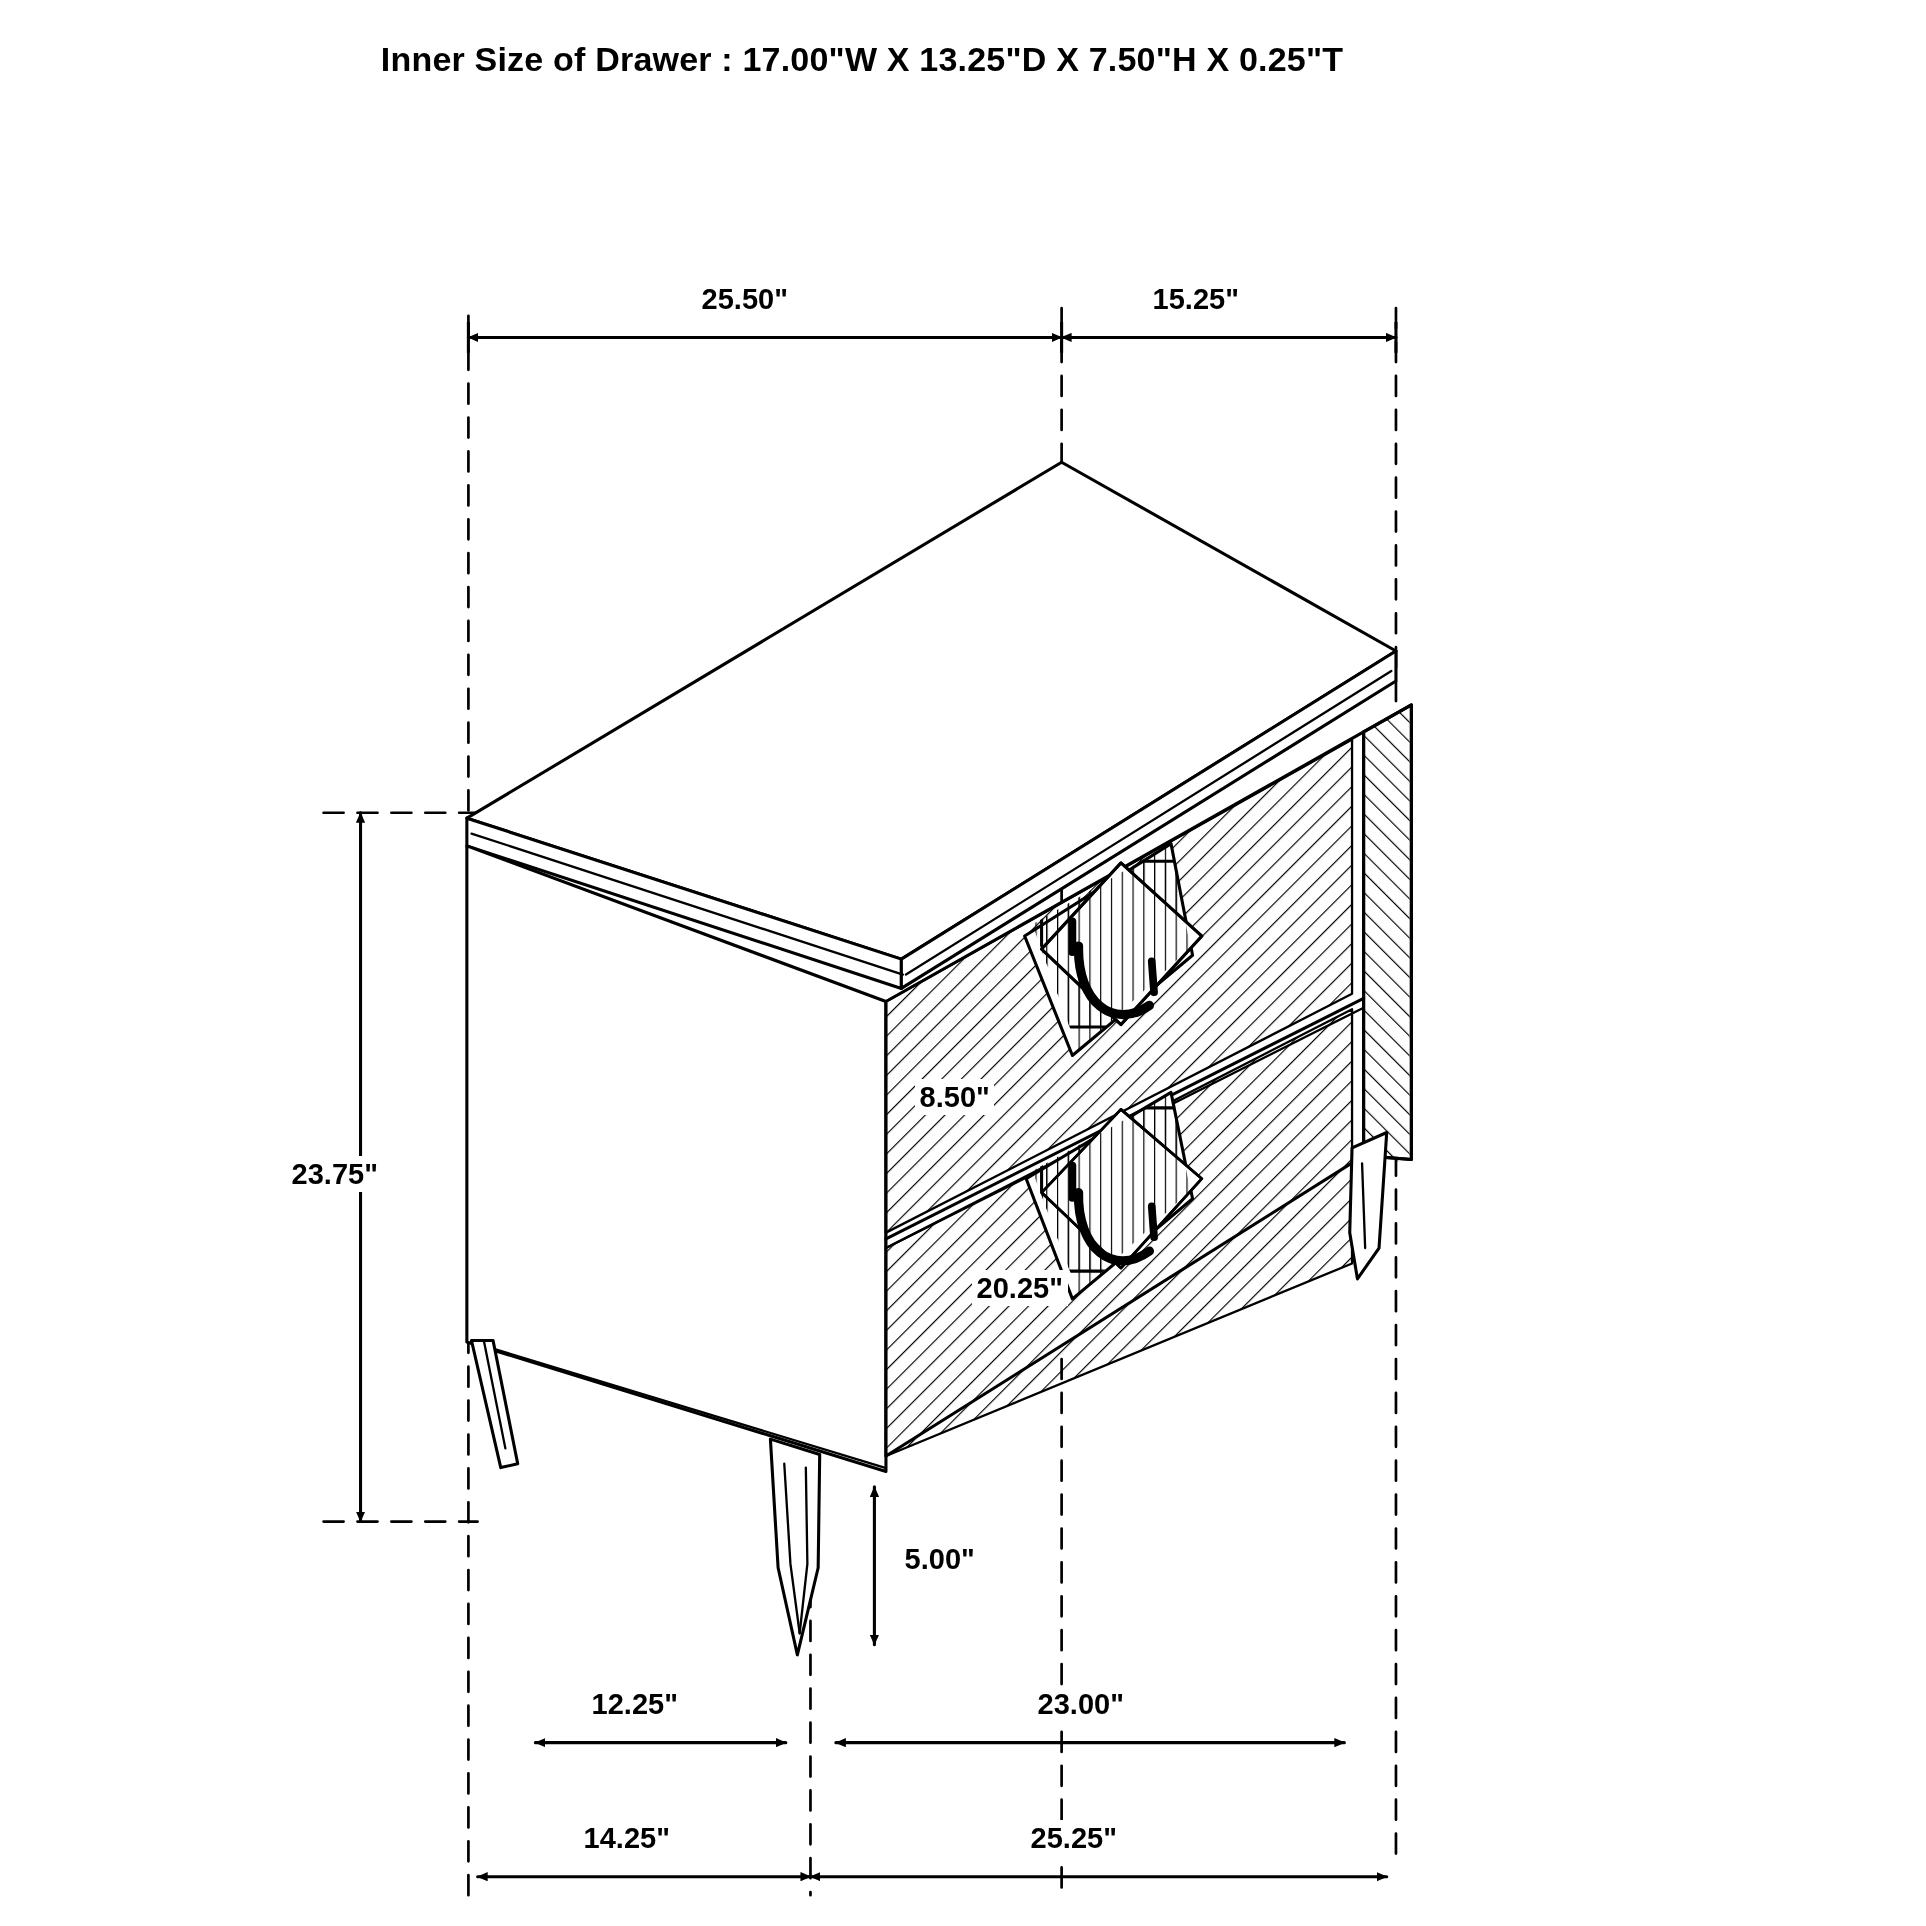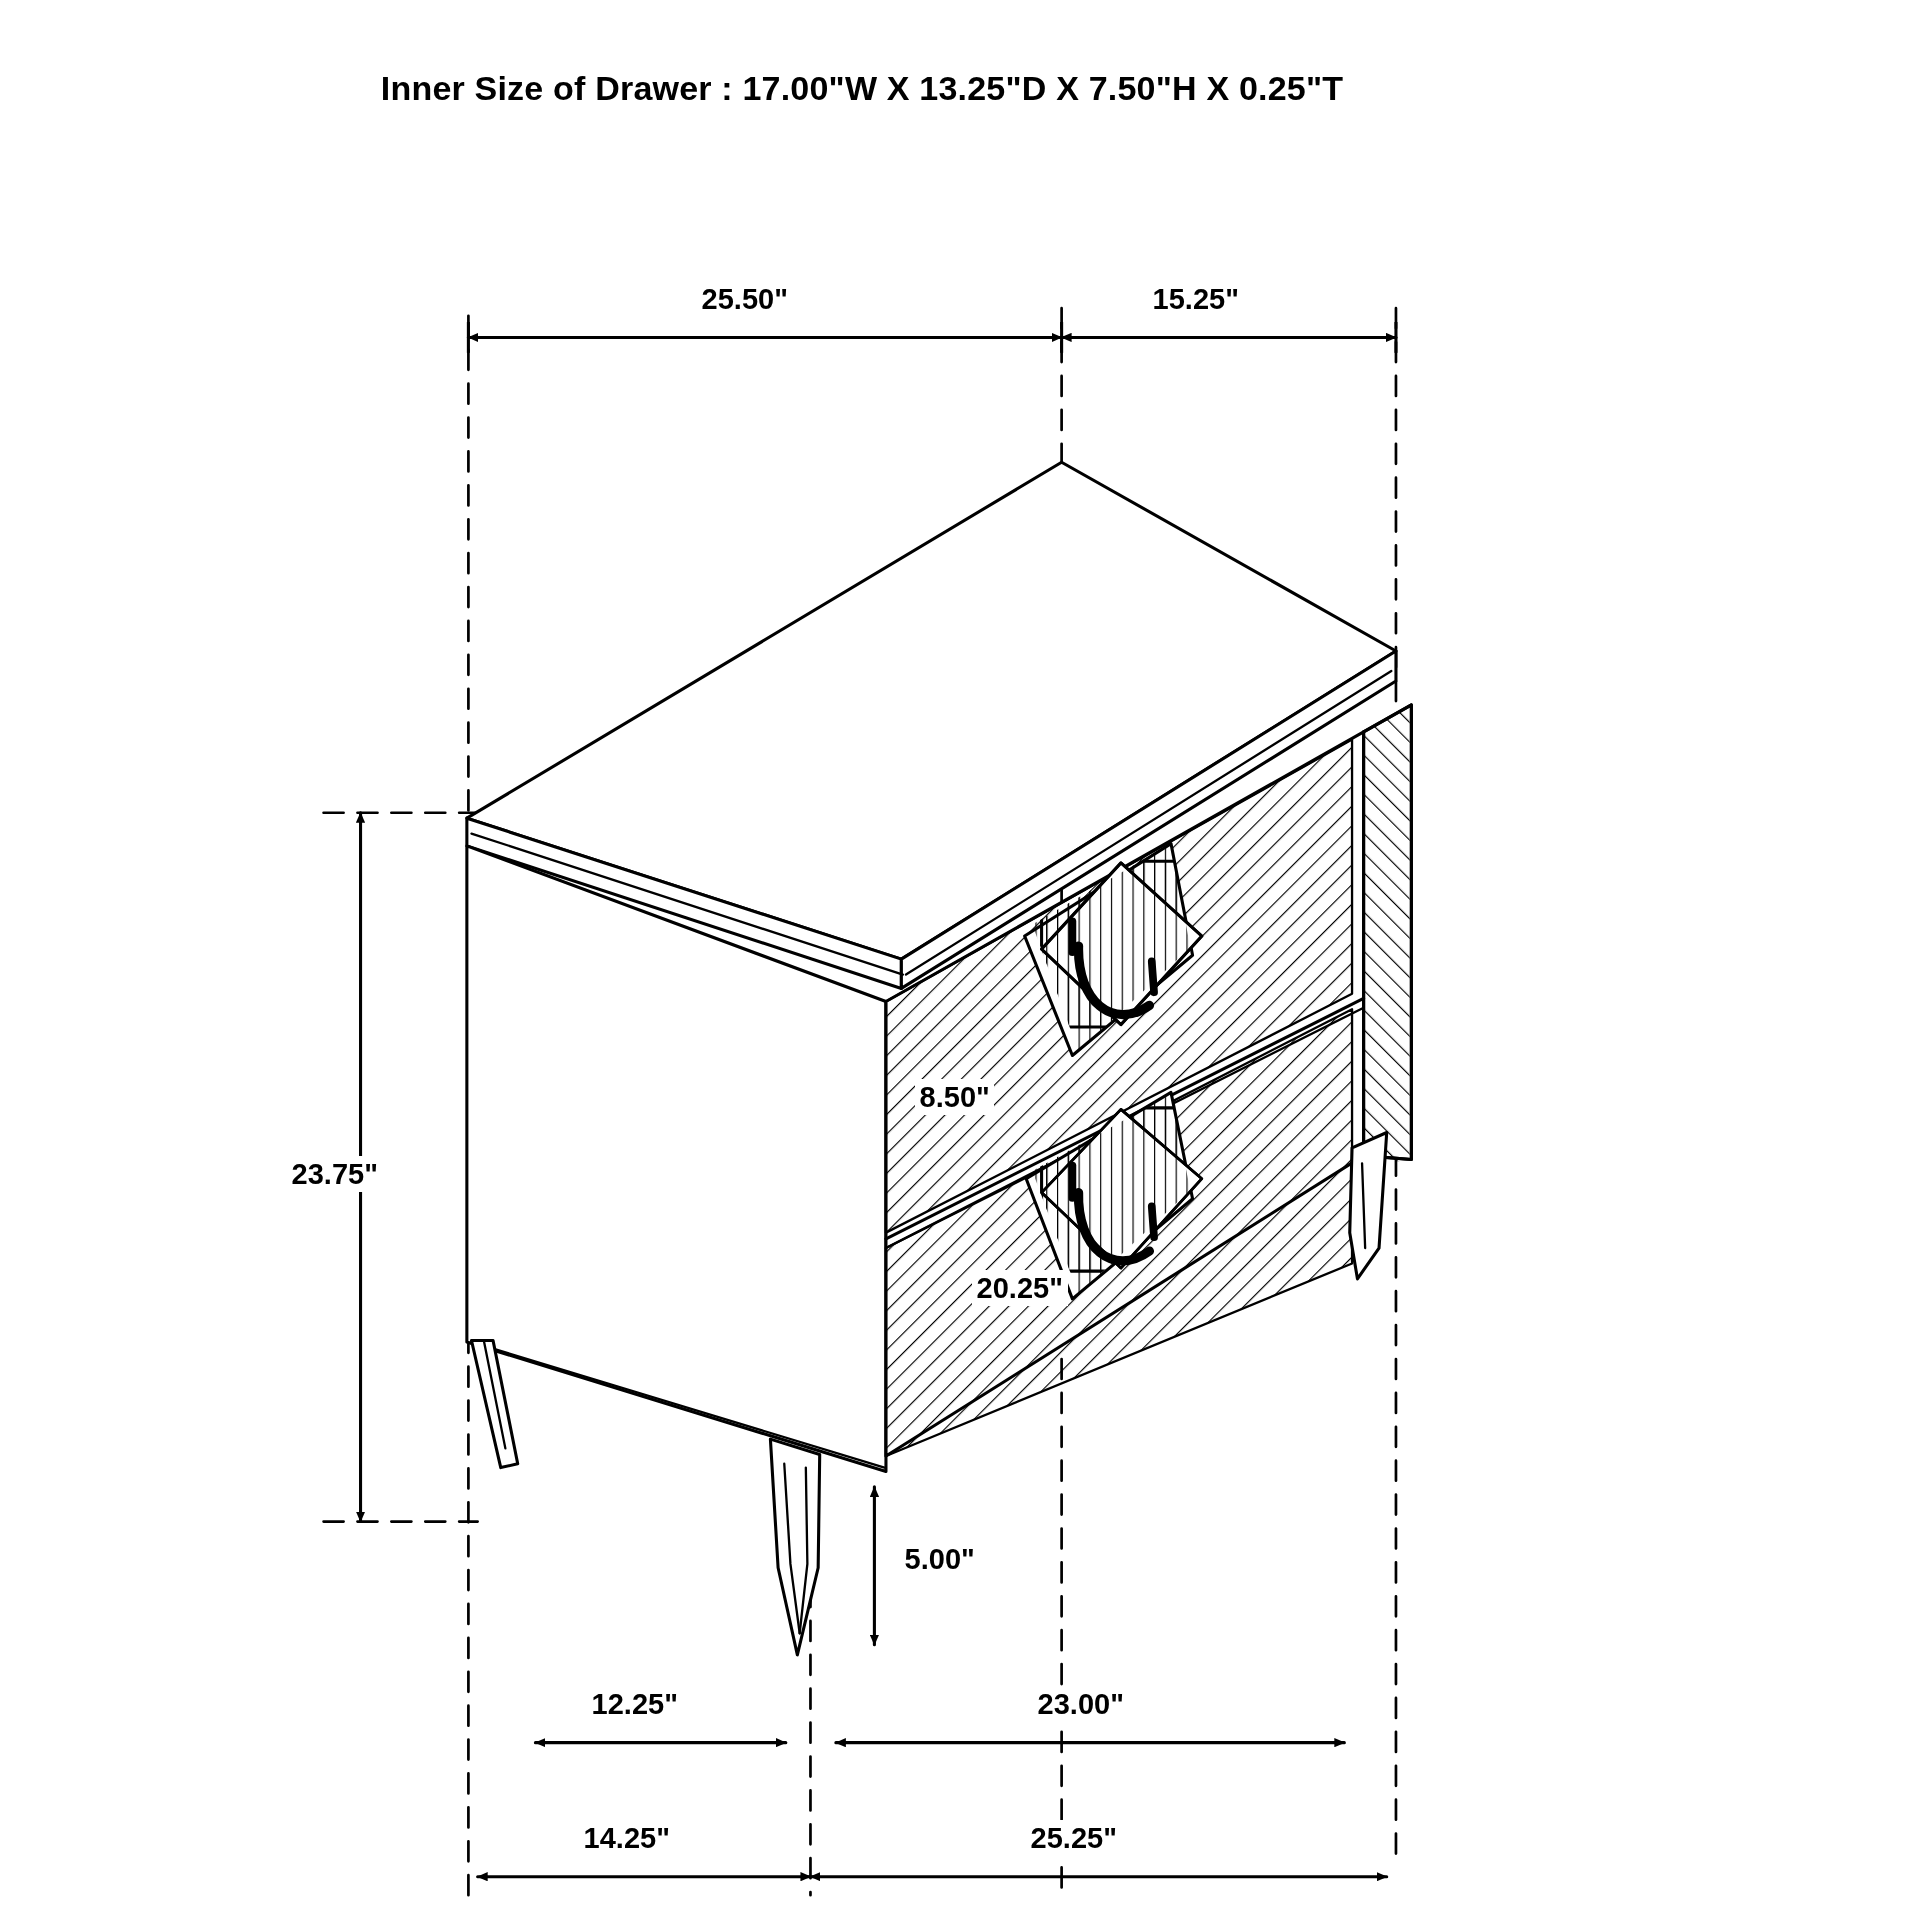--- a/index.html
+++ b/index.html
@@ -22,21 +22,20 @@
   #title {
     position: absolute;
     top: 40px;
     left: 0;
     width: 1724px;
     text-align: center;
     font-size: 34px;
     font-weight: bold;
     letter-spacing: 0.2px;
     white-space: nowrap;
-    margin-top: 29px;
   }
   #diagram {
     position: absolute;
     top: 0;
     left: 0;
   }
   .dim-label {
     position: absolute;
     font-size: 29px;
     font-weight: bold;

